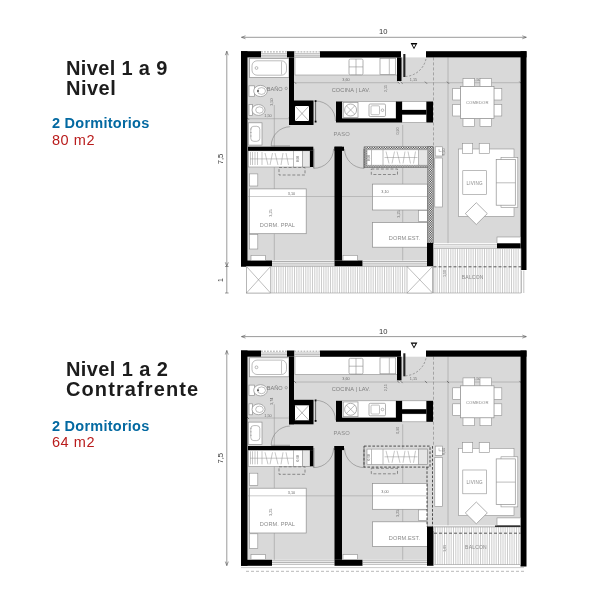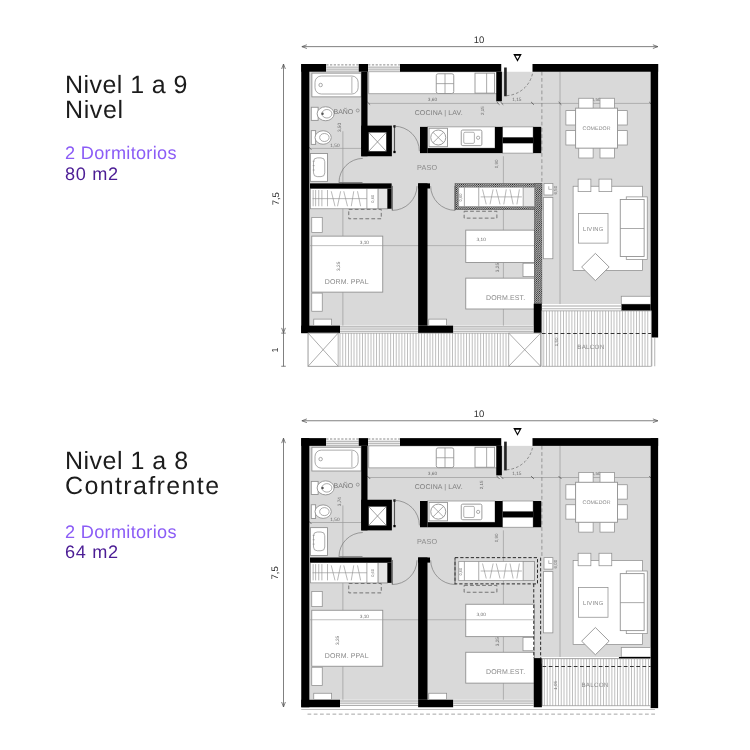--- a/index.html
+++ b/index.html
@@ -1,33 +1,33 @@
 <!DOCTYPE html>
 <html><head>
 <meta charset="utf-8">
 <style>
 html,body{margin:0;padding:0;background:#ffffff;width:600px;height:600px;overflow:hidden}
 body{font-family:"Liberation Sans",sans-serif}
-.t1{position:absolute;left:52px;color:#1c1c1c;font-size:20px;line-height:20px;font-weight:normal}
-.t2{position:absolute;left:52px;color:#8b5cf6;font-size:14.5px;font-weight:normal;letter-spacing:0.25px}
-.t3{position:absolute;left:52px;color:#4c1d95;font-size:14.5px;letter-spacing:0.55px}
+.t1{position:absolute;left:66px;color:#1c1c1c;font-size:20px;line-height:20px;font-weight:bold}
+.t2{position:absolute;left:52px;color:#0369a1;font-size:14.5px;font-weight:bold;letter-spacing:0.25px}
+.t3{position:absolute;left:52px;color:#b91c1c;font-size:14.5px;letter-spacing:0.55px}
 svg{position:absolute;top:0;left:0}
 </style>
 </head>
 <body>
 
 <div class="t1" style="top:58px;letter-spacing:0.35px">Nivel 1 a 9</div>
 
 <div class="t1" style="top:78px;letter-spacing:0.5px">Nivel</div>
 
 <div class="t2" style="top:114.5px">2 Dormitorios</div>
 
 <div class="t3" style="top:131.5px">80 m2</div>
 
-<div class="t1" style="top:359px;letter-spacing:0.4px">Nivel 1 a 8</div>
+<div class="t1" style="top:359px;letter-spacing:0.4px">Nivel 1 a 2</div>
 
 <div class="t1" style="top:379px;letter-spacing:1.1px">Contrafrente</div>
 
 <div class="t2" style="top:417.5px">2 Dormitorios</div>
 
 <div class="t3" style="top:433.5px">64 m2</div>
 <svg width="600" height="600" viewBox="0 0 600 600" font-family="Liberation Sans,sans-serif">
 <defs>
 <pattern id="hatch" patternUnits="userSpaceOnUse" width="1.7" height="1.7">
 <rect width="1.7" height="1.7" fill="#fff"></rect>

